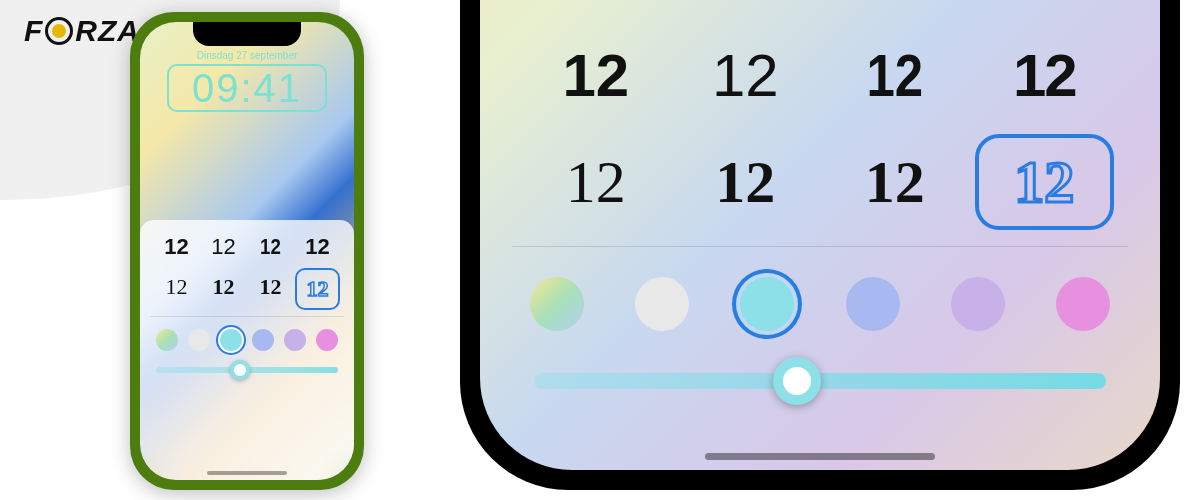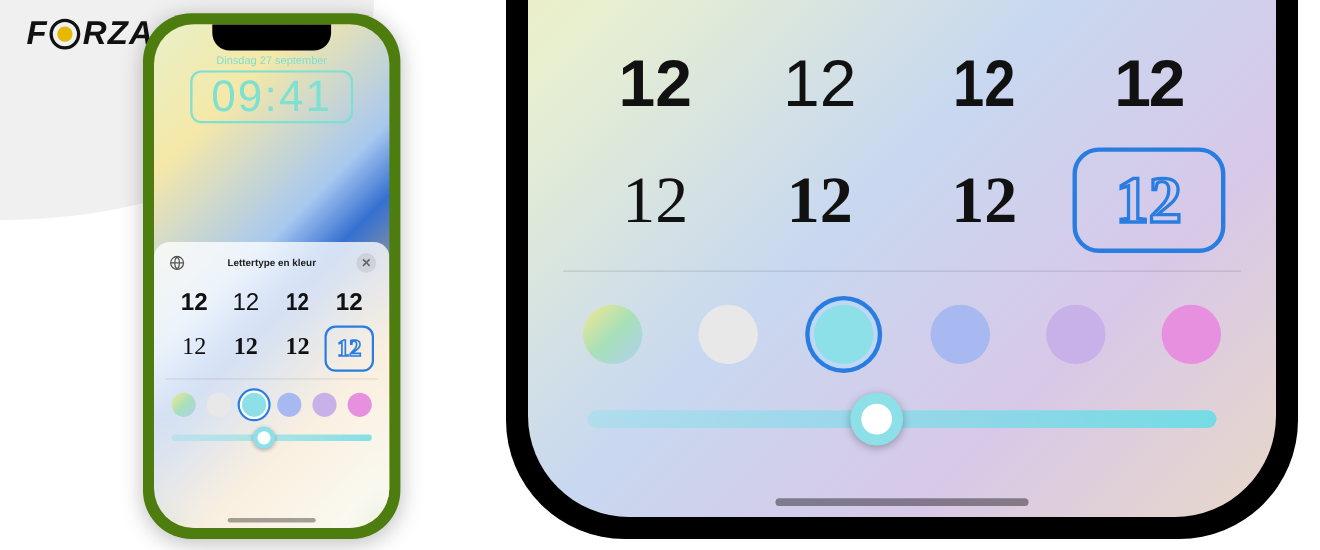--- a/index.html
+++ b/index.html
@@ -75,21 +75,21 @@
   top: 28px; left: 0; right: 0;
   text-align: center;
 }
 .date-text {
   color: #7de0d0;
   font-size: 10px;
   font-weight: 500;
 }
 .clock-box {
   margin: 3px auto 0;
-  width: 148px;
+  width: 160px;
   border: 2px solid #7de0d0;
   border-radius: 10px;
   padding: 2px 0;
 }
 .clock-text {
   color: #7de0d0;
   font-size: 40px;
   font-weight: 300;
   letter-spacing: 2px;
   line-height: 1;
@@ -298,30 +298,20 @@
     <div class="notch"></div>
 
     <div class="lock-top">
       <div class="date-text">Dinsdag 27 september</div>
       <div class="clock-box">
         <div class="clock-text">09:41</div>
       </div>
     </div>
 
     <div class="sheet">
-      <div class="sheet-header">
-        <span class="globe-icon">
-          <svg width="14" height="14" viewBox="0 0 24 24" fill="none" stroke="#555" stroke-width="2">
-              <circle cx="12" cy="12" r="10"></circle>
-              <path d="M2 12h20M12 2a15 15 0 010 20M12 2a15 15 0 000 20"></path>
-            </svg>
-        </span>
-        <span>Lettertype en kleur</span>
-        <span class="close-icon">✕</span>
-      </div>
 
       <div class="font-grid">
           <div class="font-opt bold">12</div>
           <div class="font-opt thin">12</div>
           <div class="font-opt cond">12</div>
           <div class="font-opt stencil">12</div>
           <div class="font-opt serif">12</div>
           <div class="font-opt serif-bold">12</div>
           <div class="font-opt slab">12</div>
           <div class="font-opt outline selected">12</div>

